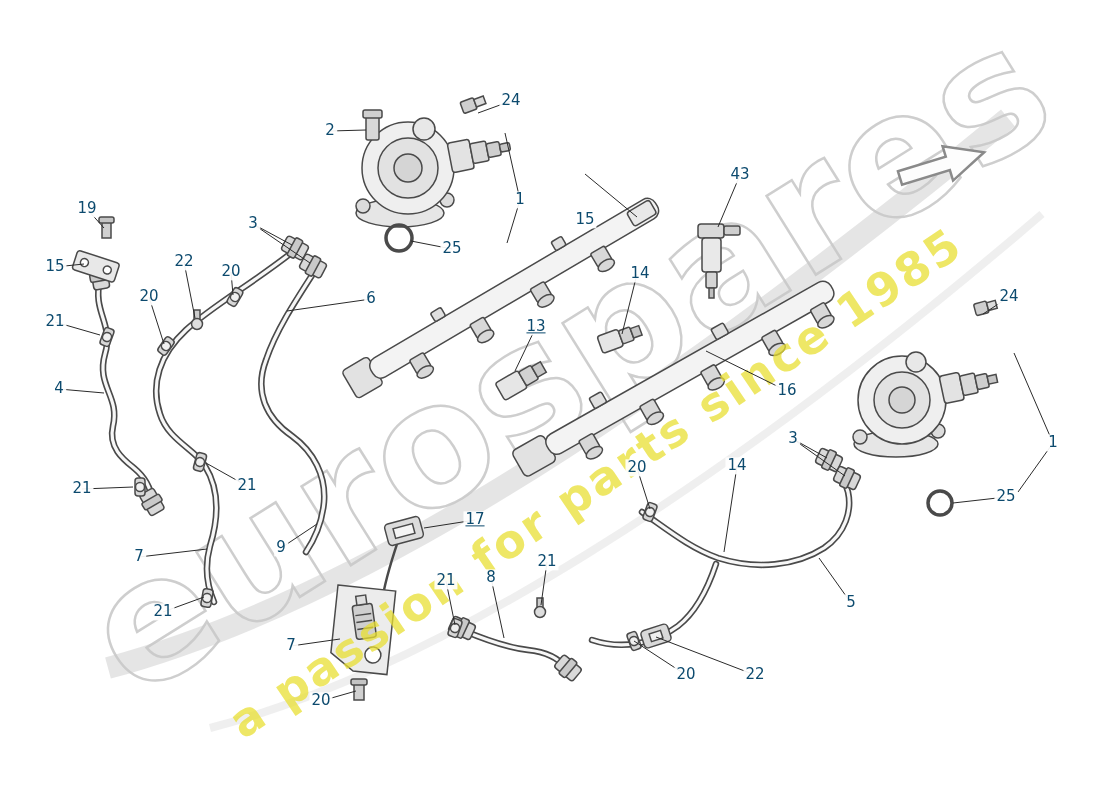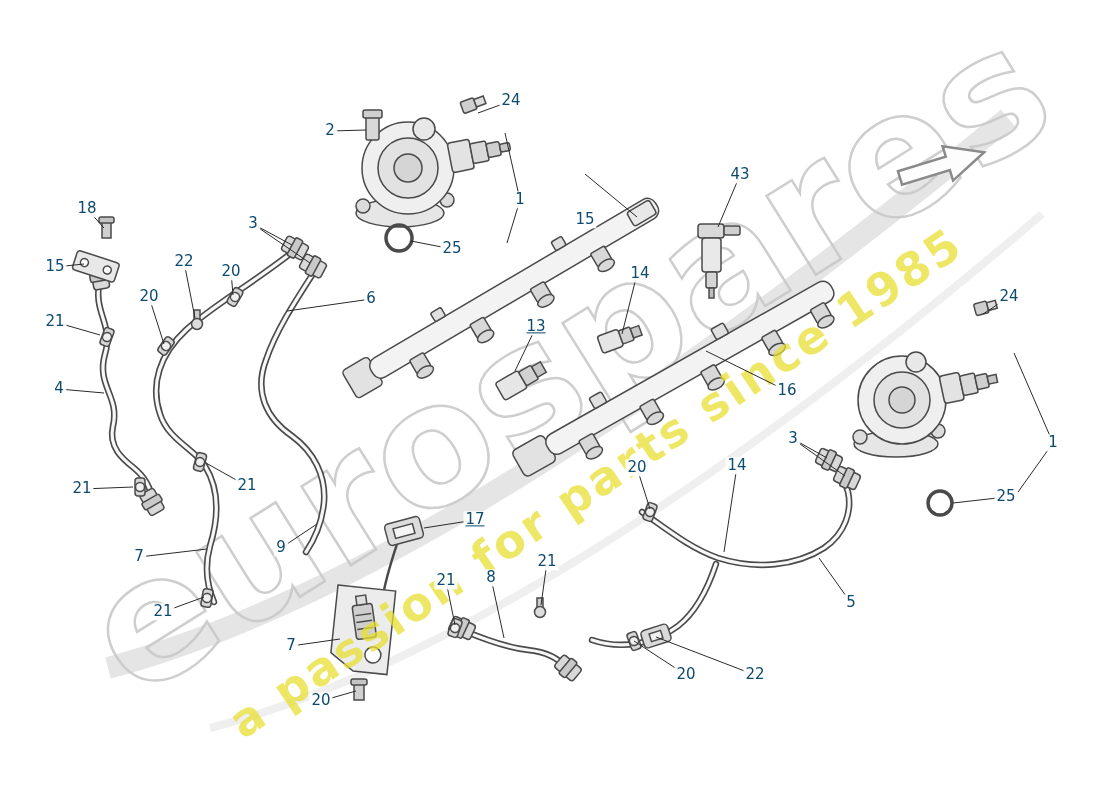--- a/index.html
+++ b/index.html
@@ -276,21 +276,21 @@
       <line x1="686" y1="675" x2="634" y2="641"></line>
       <line x1="755" y1="675" x2="656" y2="637"></line>
     </svg>
 
   <div id="callout-layer">
       <div class="callout" style="left: 511px; top: 101px;">24</div>
       <div class="callout" style="left: 330px; top: 131px;">2</div>
       <div class="callout" style="left: 520px; top: 200px;">1</div>
       <div class="callout" style="left: 585px; top: 188px; margin-top: 32px;">15</div>
       <div class="callout" style="left: 740px; top: 175px;">43</div>
-      <div class="callout" style="left: 87px; top: 209px;">18</div>
+      <div class="callout" style="left: 87px; top: 209px;">19</div>
       <div class="callout" style="left: 253px; top: 224px;">3</div>
       <div class="callout" style="left: 452px; top: 249px;">25</div>
       <div class="callout" style="left: 55px; top: 267px;">15</div>
       <div class="callout" style="left: 184px; top: 262px;">22</div>
       <div class="callout" style="left: 231px; top: 272px;">20</div>
       <div class="callout" style="left: 149px; top: 297px;">20</div>
       <div class="callout" style="left: 371px; top: 299px;">6</div>
       <div class="callout" style="left: 640px; top: 274px; text-align: center;">14</div>
       <div class="callout" style="left: 536px; top: 327px; text-decoration: underline;">13</div>
       <div class="callout" style="left: 55px; top: 322px;">21</div>

